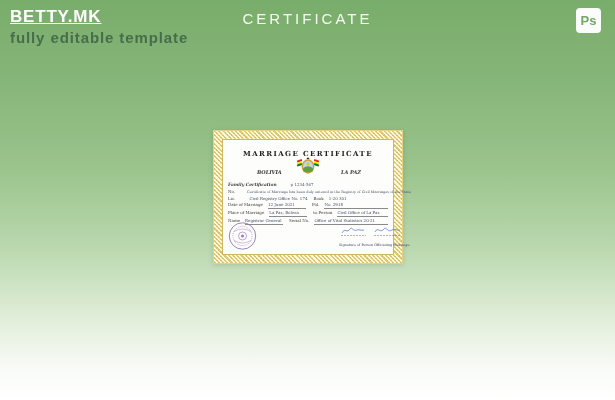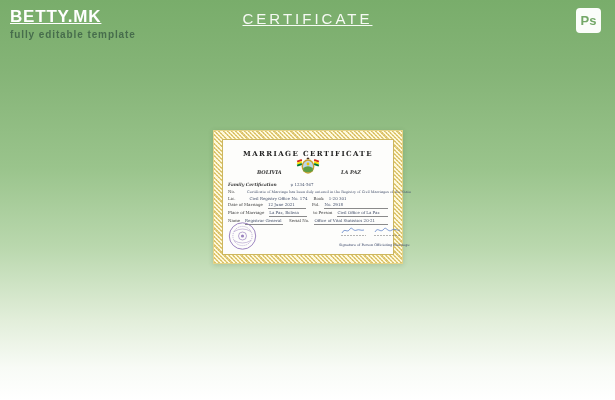--- a/index.html
+++ b/index.html
@@ -6,24 +6,24 @@
   html,body { width:615px; height:400px; overflow:hidden; }
   body {
     font-family:"Liberation Sans", sans-serif;
     background:linear-gradient(180deg,#79ad6b 0%,#85b477 18%,#9ac48c 42%,#bad8ae 62%,#e2eeda 80%,#f8fbf6 92%,#ffffff 100%);
     position:relative;
   }
 
   
   .brand { position:absolute; left:10px; top:7px; color:#ffffff; font-size:17px;
            font-weight:800; letter-spacing:0.8px;text-decoration:underline; }
-  .tagline { position:absolute; left:10px; top:29px; color:#476d4c; font-size:10px;
+  .tagline { position:absolute; left:10px; top:29px; color:#476d4c; font-size:15px;
              font-weight:700; letter-spacing:0.9px; }
   .page-title { position:absolute; left:0; right:0; top:10px; text-align:center;
-                color:#f6faf4; font-size:15px; font-weight:500; letter-spacing:3px;text-decoration:underline; }
+                color:#f6faf4; font-size:15px; font-weight:500; letter-spacing:3px; }
   .ps-badge { position:absolute; left:576px; top:8px; width:25px; height:25px;
               background:#fbfdfa; border-radius:4px; display:flex; align-items:center;
               justify-content:center; color:#74a868; font-size:13px; font-weight:700; }
 
   
   .certificate {
     position:absolute; left:213px; top:130px; width:190px; height:134px;
     padding:8px; border:1px solid #e3d387;
     background:
       repeating-linear-gradient(45deg, rgba(208,176,76,.50) 0 1.5px, rgba(255,251,224,.92) 1.5px 3px),

